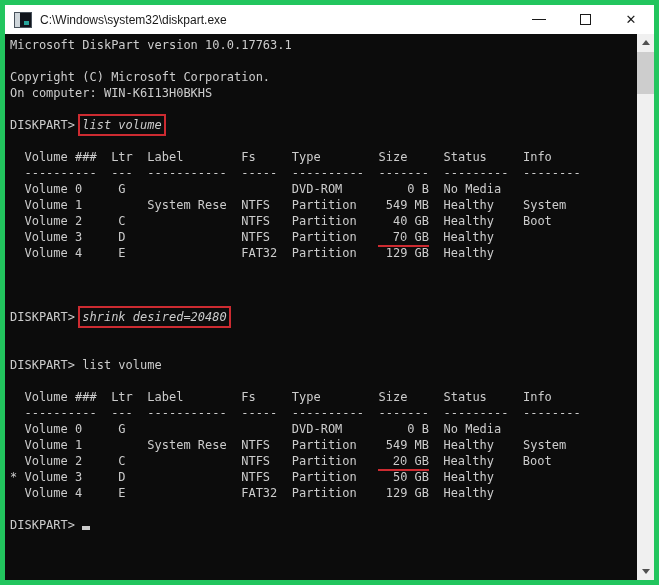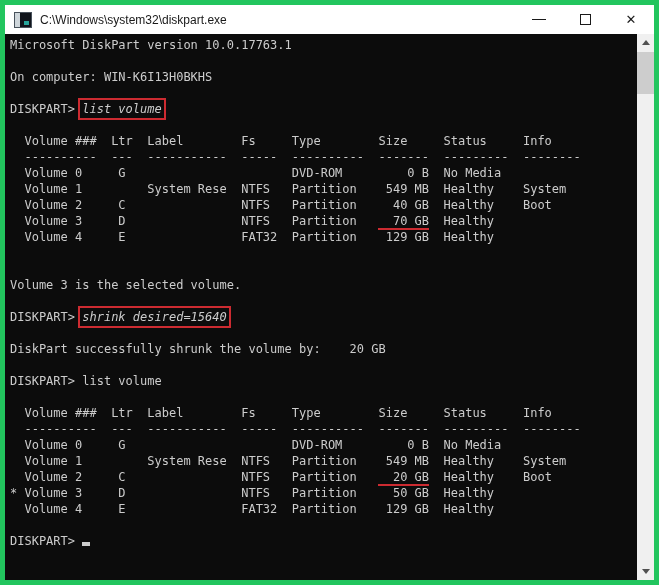--- a/index.html
+++ b/index.html
@@ -45,20 +45,21 @@
     padding:3px 0 0 5px;overflow:hidden;
   }
   .line{height:16px;white-space:pre;}
   .mark-box{
     outline:2px solid var(--ann,#cd2b31);
     outline-offset:2px;
     font-style:italic;
   }
   .mark-underline{
     border-bottom:2px solid var(--ann,#cd2b31);
+    font-family:Liberation Mono, monospace;
   }
   .cursor{
     display:inline-block;width:8px;height:4px;background:#cccccc;vertical-align:-1px;
   }
   
   .scrollbar{
     flex:0 0 17px;width:17px;background:var(--sb-track,#f0f0f0);
     display:flex;flex-direction:column;align-items:center;position:relative;
   }
   .sb-btn{width:17px;height:17px;display:flex;align-items:center;justify-content:center;flex:0 0 17px;}
@@ -83,38 +84,37 @@
     </div>
     <div class="win-btn btn-close">
       <span class="glyph">✕</span>
     </div>
   </div>
 
   <div class="console-row">
     <div class="console">
         <div class="line"><span>Microsoft DiskPart version 10.0.17763.1</span></div>
         <div class="line"></div>
+        <div class="line"><span>Copyright (C) Microsoft Corporation.</span></div>
         <div class="line"><span>On computer: WIN-K6I13H0BKHS</span></div>
         <div class="line"></div>
         <div class="line"><span>DISKPART&gt; </span><span class="mark-box">list volume</span></div>
         <div class="line"></div>
         <div class="line"><span>  Volume ###  Ltr  Label        Fs     Type        Size     Status     Info</span></div>
         <div class="line"><span>  ----------  ---  -----------  -----  ----------  -------  ---------  --------</span></div>
         <div class="line"><span>  Volume 0     G                       DVD-ROM         0 B  No Media</span></div>
         <div class="line"><span>  Volume 1         System Rese  NTFS   Partition    549 MB  Healthy    System</span></div>
         <div class="line"><span>  Volume 2     C                NTFS   Partition     40 GB  Healthy    Boot</span></div>
         <div class="line"><span>  Volume 3     D                NTFS   Partition   </span><span class="mark-underline">  70 GB</span><span>  Healthy</span></div>
         <div class="line"><span>  Volume 4     E                FAT32  Partition    129 GB  Healthy</span></div>
         <div class="line"></div>
         <div class="line"></div>
-        <div class="line"><span>Volume 3 is the selected volume.</span></div>
         <div class="line"></div>
-        <div class="line"><span>DISKPART&gt; </span><span class="mark-box">shrink desired=15640</span></div>
+        <div class="line"><span>DISKPART&gt; </span><span class="mark-box">shrink desired=20480</span></div>
         <div class="line"></div>
-        <div class="line"><span>DiskPart successfully shrunk the volume by:    20 GB</span></div>
         <div class="line"></div>
         <div class="line"><span>DISKPART&gt; list volume</span></div>
         <div class="line"></div>
         <div class="line"><span>  Volume ###  Ltr  Label        Fs     Type        Size     Status     Info</span></div>
         <div class="line"><span>  ----------  ---  -----------  -----  ----------  -------  ---------  --------</span></div>
         <div class="line"><span>  Volume 0     G                       DVD-ROM         0 B  No Media</span></div>
         <div class="line"><span>  Volume 1         System Rese  NTFS   Partition    549 MB  Healthy    System</span></div>
         <div class="line"><span>  Volume 2     C                NTFS   Partition   </span><span class="mark-underline">  20 GB</span><span>  Healthy    Boot</span></div>
         <div class="line"><span>* Volume 3     D                NTFS   Partition     50 GB  Healthy</span></div>
         <div class="line"><span>  Volume 4     E                FAT32  Partition    129 GB  Healthy</span></div>

